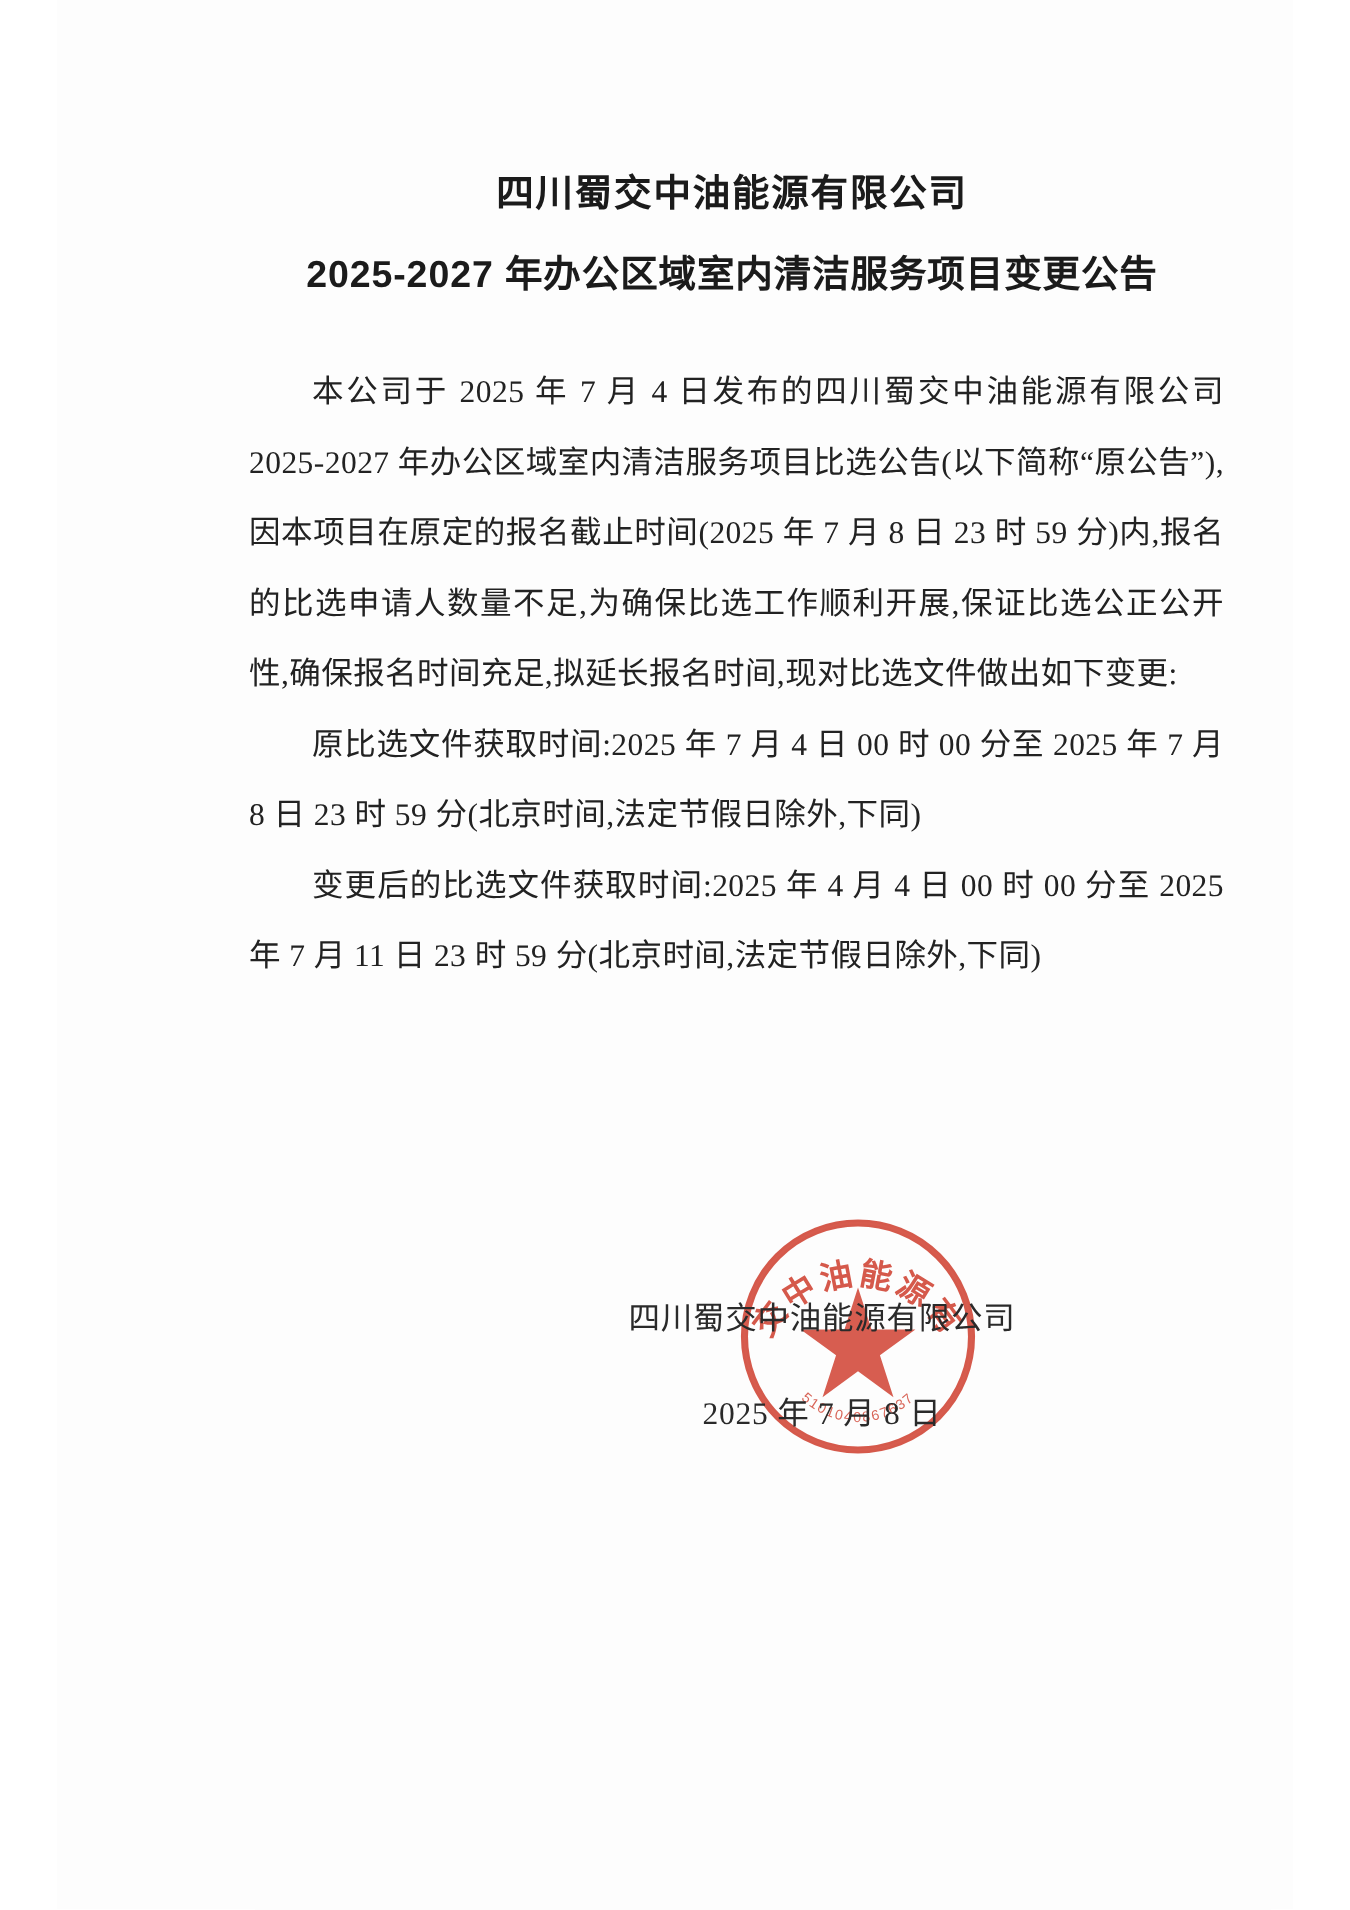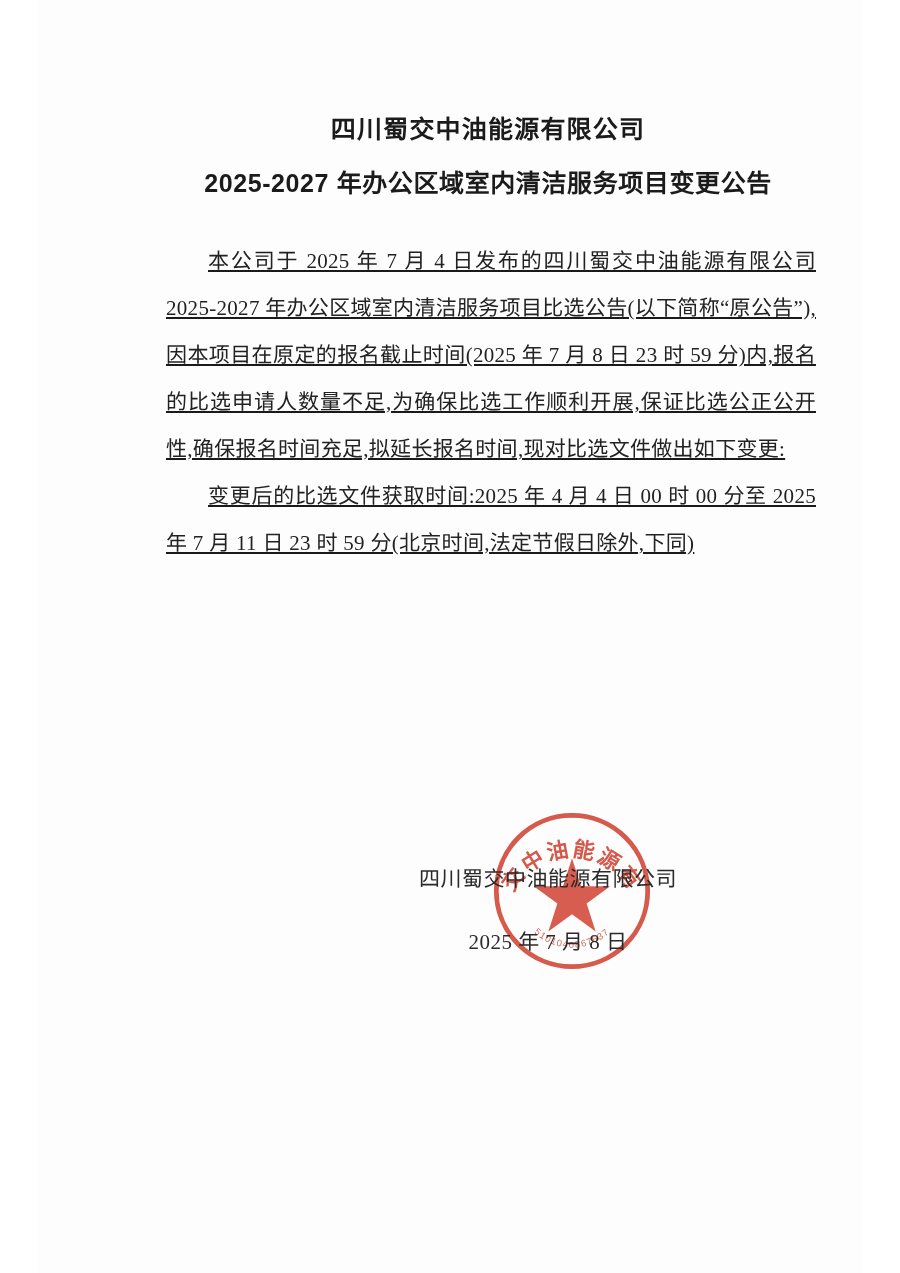--- a/index.html
+++ b/index.html
@@ -44,21 +44,20 @@
     color: #1b1b1b;
     line-height: 34px;
     margin-top: 20px;
   }
   
   .doc-body {
     position: absolute;
     left: 128px;
     top: 238px;
     width: 650px;
-    text-decoration: underline;
   }
   .para {
     font-size: 21px;
     line-height: 47px;
     color: #222222;
     text-align: justify;
     text-justify: inter-ideograph;
     letter-spacing: 0.3px;
     margin: 0;
   }
@@ -105,20 +104,21 @@
 
 <div id="page">
 
   <div class="doc-titles">
     <div class="title-line-1">四川蜀交中油能源有限公司</div>
     <div class="title-line-2">2025-2027 年办公区域室内清洁服务项目变更公告</div>
   </div>
 
   <div class="doc-body">
     <p class="para indent">本公司于 2025 年 7 月 4 日发布的四川蜀交中油能源有限公司 2025-2027 年办公区域室内清洁服务项目比选公告(以下简称“原公告”),因本项目在原定的报名截止时间(2025 年 7 月 8 日 23 时 59 分)内,报名的比选申请人数量不足,为确保比选工作顺利开展,保证比选公正公开性,确保报名时间充足,拟延长报名时间,现对比选文件做出如下变更:</p>
+    <p class="para indent">原比选文件获取时间:2025 年 7 月 4 日 00 时 00 分至 2025 年 7 月 8 日 23 时 59 分(北京时间,法定节假日除外,下同)</p>
     <p class="para indent">变更后的比选文件获取时间:2025 年 4 月 4 日 00 时 00 分至 2025 年 7 月 11 日 23 时 59 分(北京时间,法定节假日除外,下同)</p>
   </div>
 
   <div class="seal">
     <svg viewBox="0 0 200 200" xmlns="http://www.w3.org/2000/svg">
       <defs>
         <path id="arcTop" d="M 28,112 A 76,76 0 0 1 172,112" fill="none"></path>
         <path id="arcBottom" d="M 38,118 A 64,64 0 0 0 162,118" fill="none"></path>
       </defs>
 

